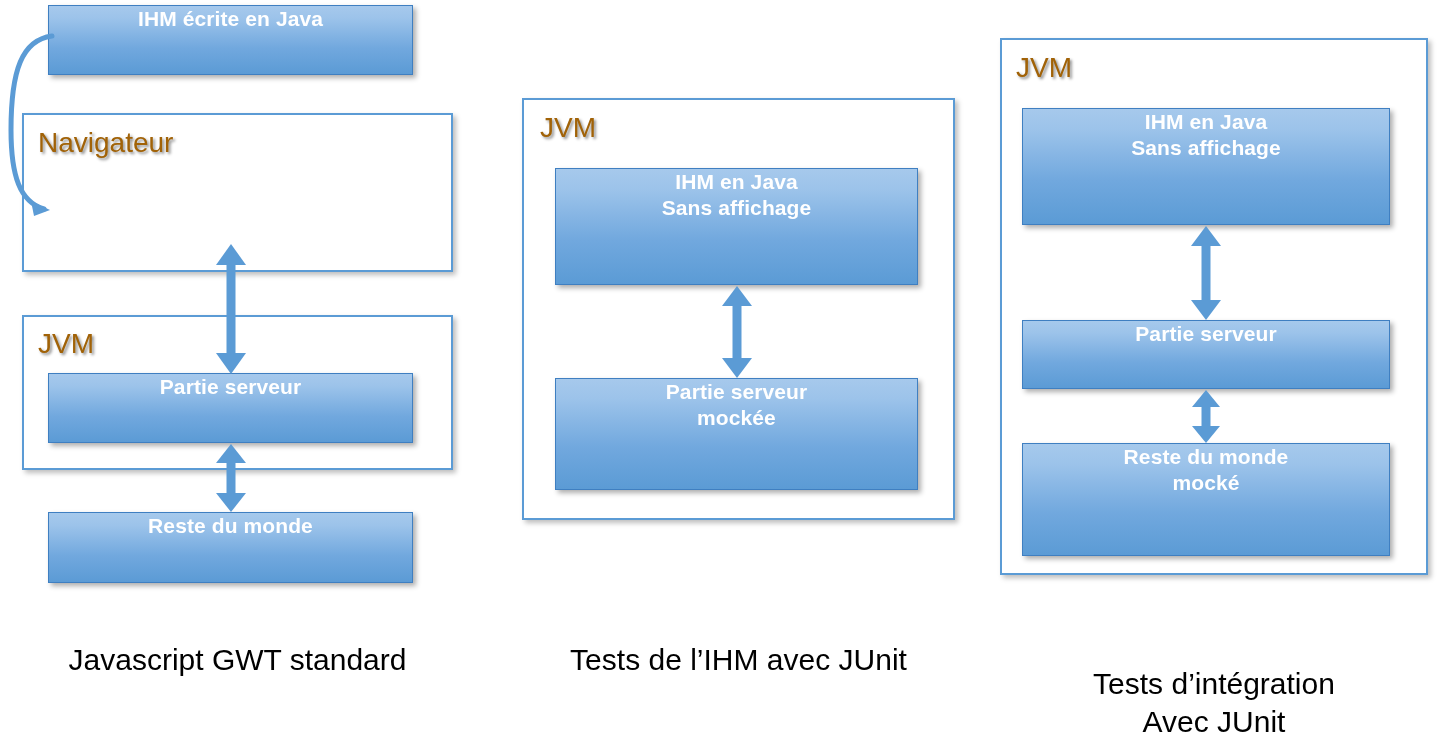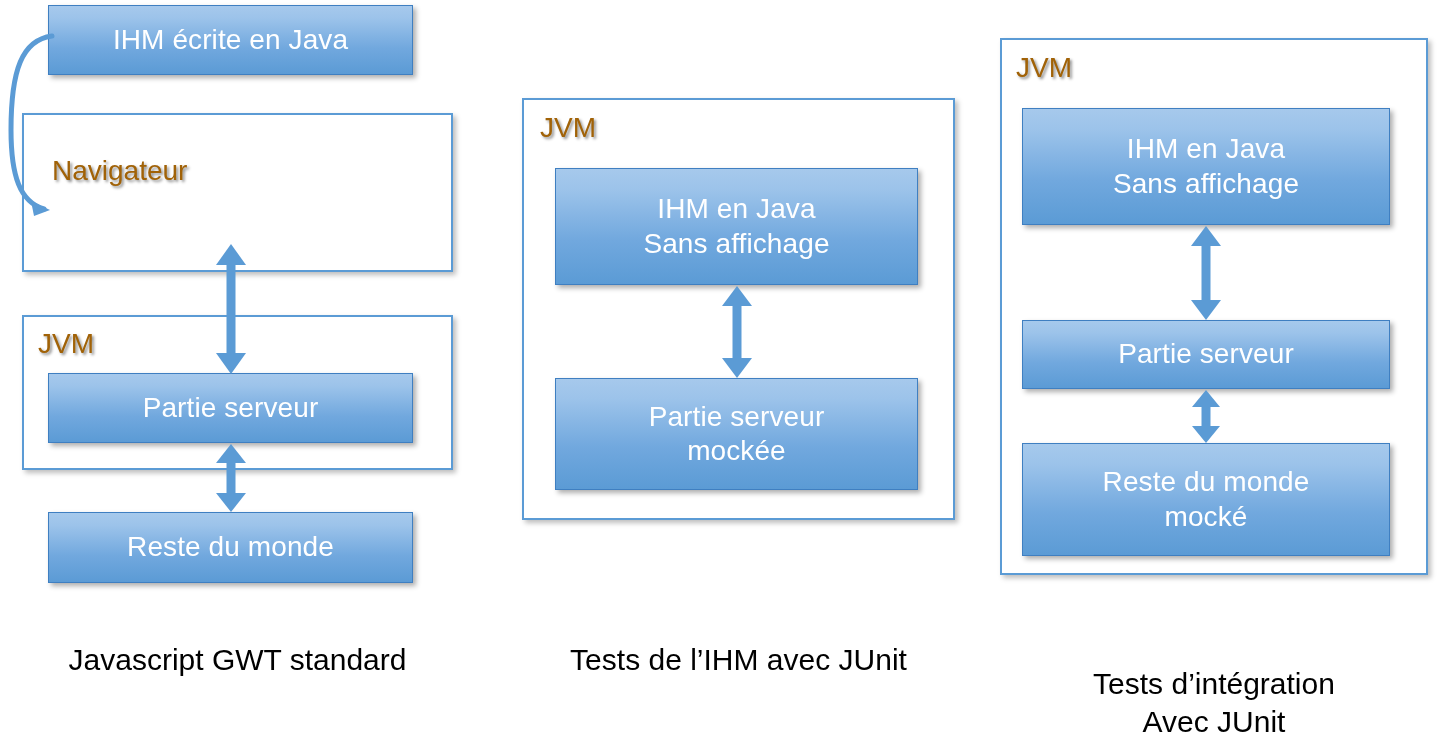--- a/index.html
+++ b/index.html
@@ -20,26 +20,25 @@
   }
 
   
   .node {
     position: absolute;
     box-sizing: border-box;
     background: linear-gradient(to bottom, #a6c9ec 0%, #9cc3ea 18%, #71a8de 62%, #5b9bd5 100%);
     border: 1px solid #3f7fc1;
     box-shadow: 3px 3px 5px rgba(0,0,0,0.32);
     display: flex;
-    align-items: center;
     justify-content: center;
     text-align: center;
     color: #ffffff;
-    font-size: 28px;
-    font-weight: 400;
+    font-size: 21px;
+    font-weight: 700;
     line-height: 1.22;
     letter-spacing: 0.1px;
     white-space: pre-line;
     z-index: 4;
   }
 
   
   .frame {
     position: absolute;
     box-sizing: border-box;
@@ -79,21 +78,21 @@
 </head>
 <body>
 
 <div id="canvas">
 
   <div class="node" style="left:48px; top:5px; width:365px; height:70px;">
     <span>IHM écrite en Java</span>
   </div>
 
   <div class="frame" style="left:22px; top:113px; width:431px; height:159px;"></div>
-  <div class="frame-label" style="left:52px; top:129px;margin-top:28px;">Navigateur</div>
+  <div class="frame-label" style="left:38px; top:129px;">Navigateur</div>
 
 
   <div class="frame" style="left:22px; top:315px; width:431px; height:155px;"></div>
   <div class="frame-label" style="left:38px; top:330px;">JVM</div>
 
   <div class="node" style="left:48px; top:373px; width:365px; height:70px;">
     <span>Partie serveur</span>
   </div>
 
   <div class="node" style="left:48px; top:512px; width:365px; height:71px;">

